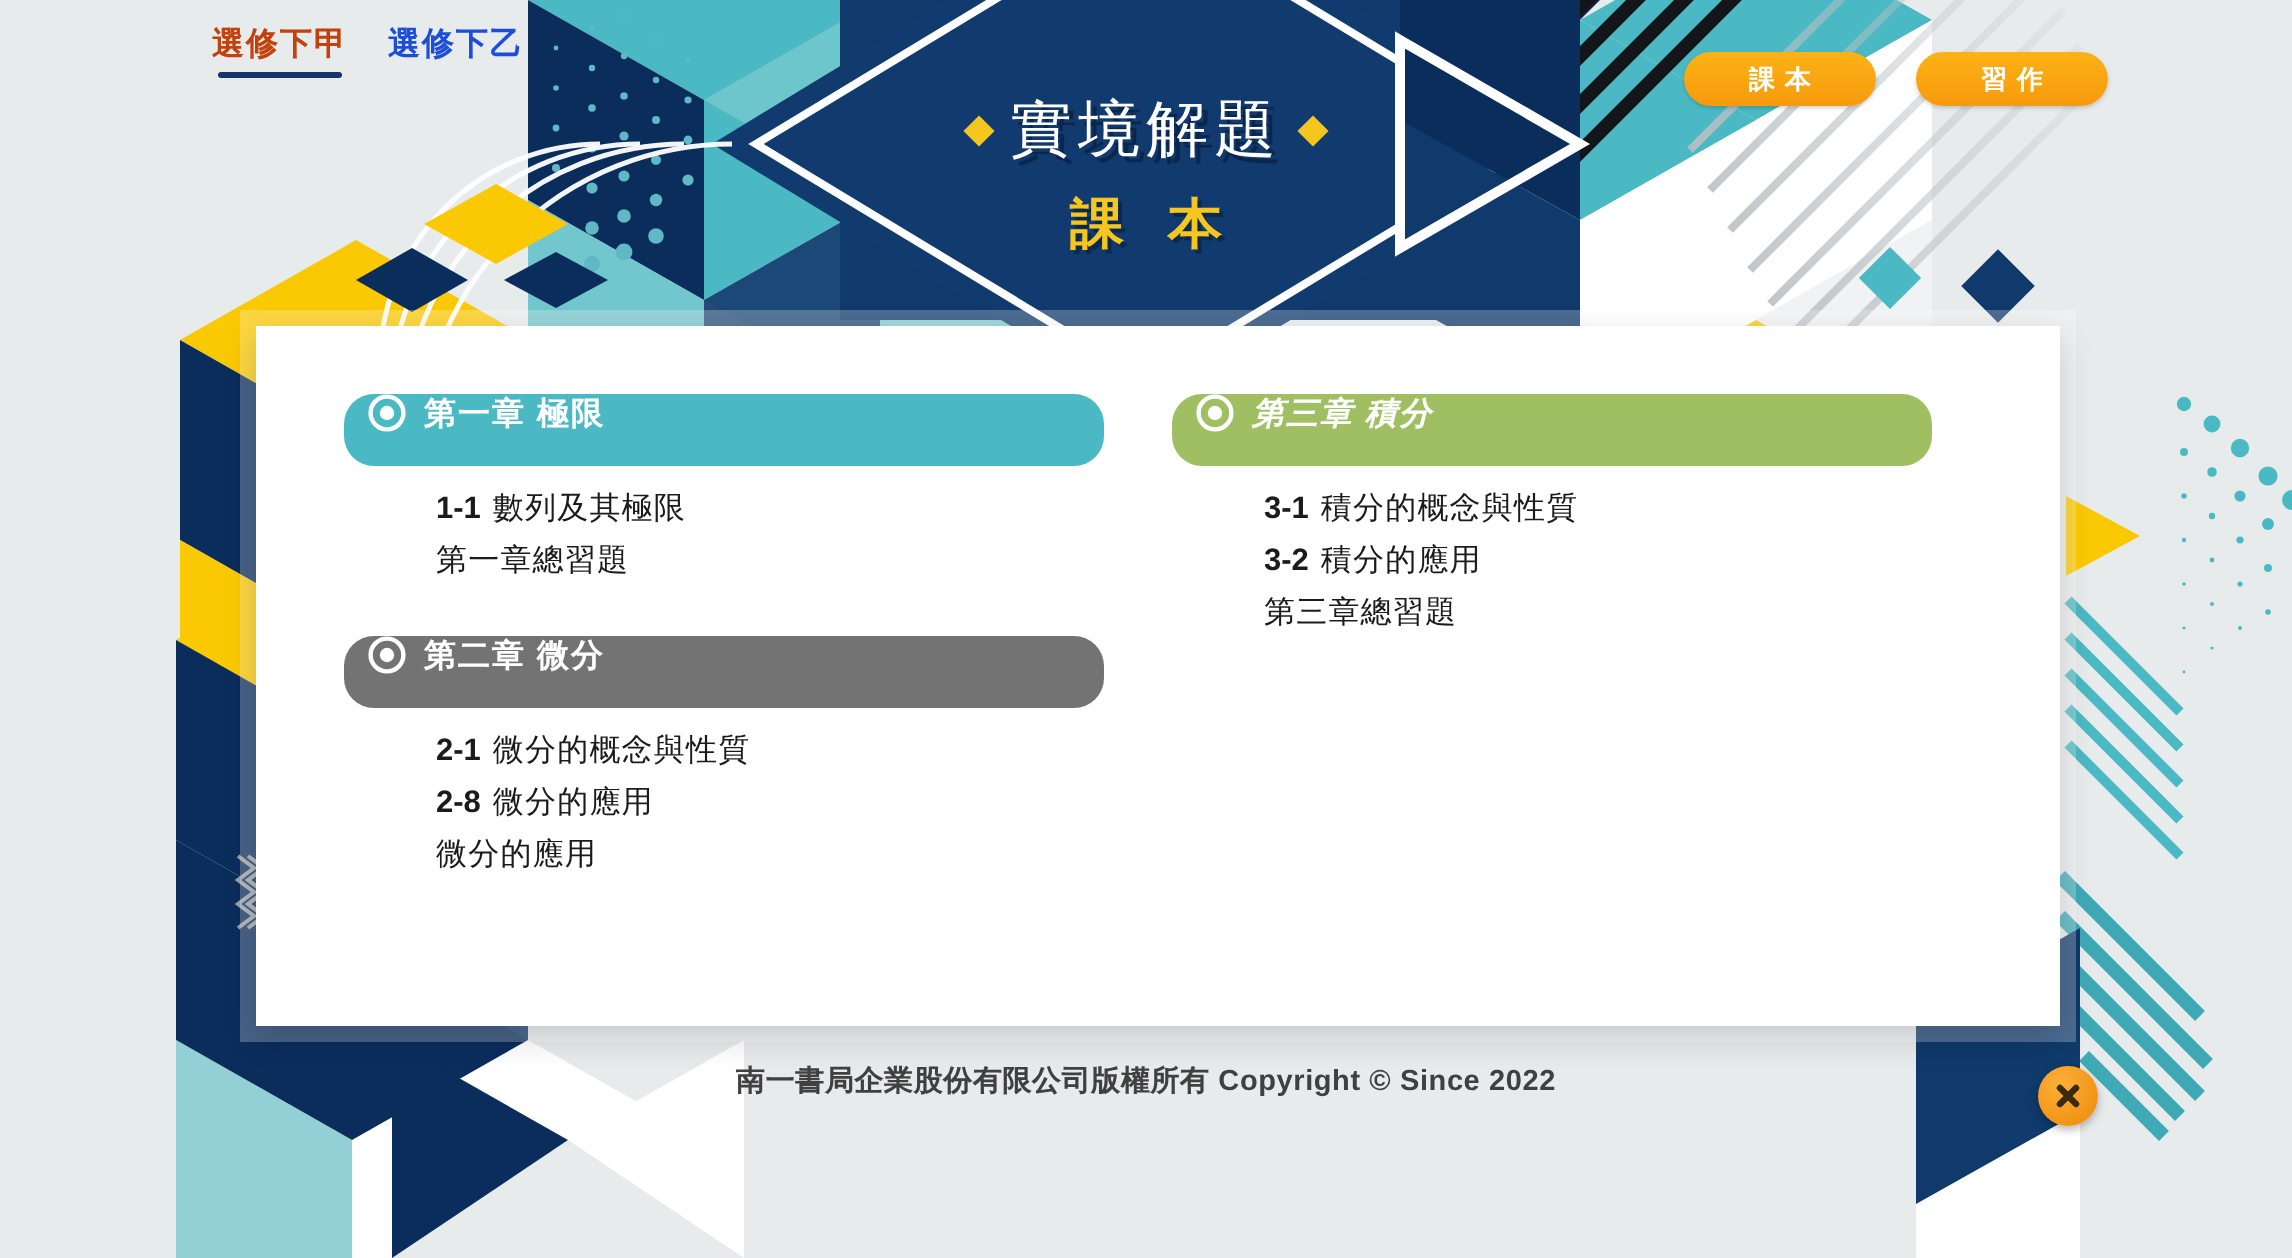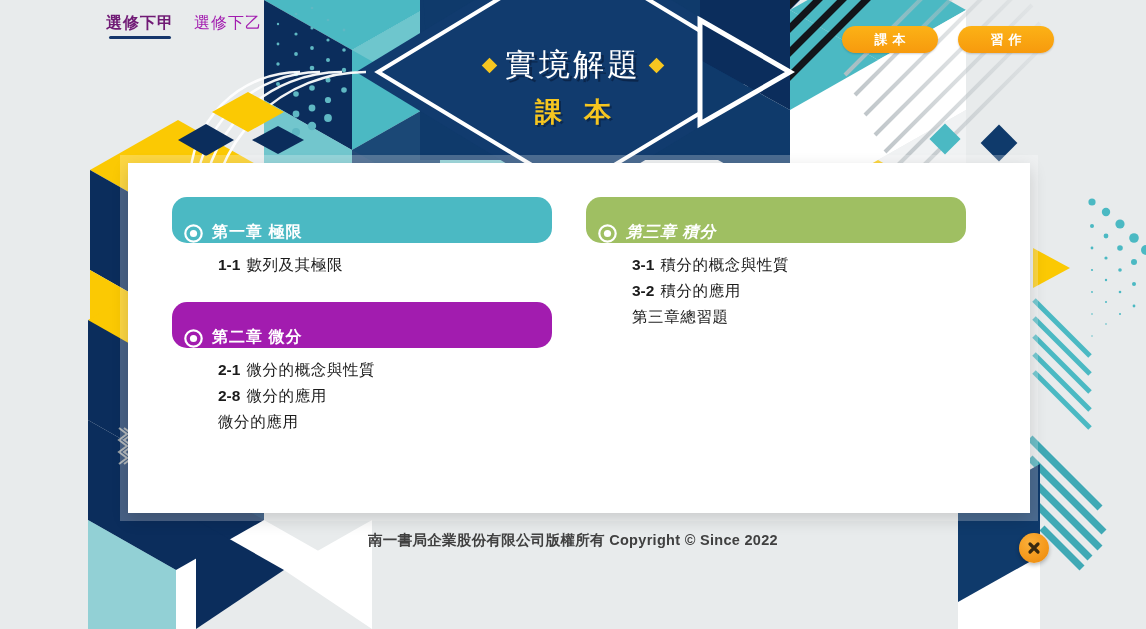--- a/index.html
+++ b/index.html
@@ -35,22 +35,22 @@
   .tab {
     width: 72px;
     text-align: center;
     font-size: 16px;
     font-weight: bold;
     line-height: 21px;
     letter-spacing: 1px;
     cursor: pointer;
     padding-bottom: 4px;
   }
-  .tab.active { color: #701a75; }
-  .tab.inactive { color: #a21caf; font-weight: normal; }
+  .tab.active { color: #c2410c; }
+  .tab.inactive { color: #1d4ed8; font-weight: bold; }
   .tab.active .tab-underline {
     display: block;
     margin: 3px auto 0;
     width: 62px;
     height: 3px;
     background: #15366b;
     border-radius: 2px;
   }
 
   
@@ -131,22 +131,22 @@
   .columns {
     display: flex;
     gap: 34px;
   }
   .column { width: 380px; }
 
   .chapter { margin-bottom: 24px; }
 
   .chapter-header {
     display: flex;
-    align-items: flex-end;
-    height: 46px;
+    align-items: flex-start;
+    height: 36px;
     border-radius: 15px;
     padding-left: 12px;
     cursor: pointer;
   }
   .chapter-title {
     color: #ffffff;
     font-size: 16px;
     font-weight: bold;
     letter-spacing: 1px;
     margin-left: 9px;
@@ -448,25 +448,28 @@
             <svg class="target-icon" width="19" height="19" viewBox="0 0 19 19">
               <circle cx="9.5" cy="9.5" r="8.2" fill="none" stroke="#ffffff" stroke-width="2.2"></circle>
               <circle cx="9.5" cy="9.5" r="3.6" fill="#ffffff"></circle>
             </svg>
             <span class="chapter-title">第一章 極限</span>
           </div>
           <div class="chapter-items">
             <div class="chapter-item">
               <span class="item-num">1-1</span><span>數列及其極限</span>
             </div>
+            <div class="chapter-item">
+              <span>第一章總習題</span>
+            </div>
           </div>
         </div>
 
         <div class="chapter">
-          <div class="chapter-header" style="background:#a21caf;">
+          <div class="chapter-header" style="background:#737373;">
             <svg class="target-icon" width="19" height="19" viewBox="0 0 19 19">
               <circle cx="9.5" cy="9.5" r="8.2" fill="none" stroke="#ffffff" stroke-width="2.2"></circle>
               <circle cx="9.5" cy="9.5" r="3.6" fill="#ffffff"></circle>
             </svg>
             <span class="chapter-title">第二章 微分</span>
           </div>
           <div class="chapter-items">
             <div class="chapter-item">
               <span class="item-num">2-1</span><span>微分的概念與性質</span>
             </div>

